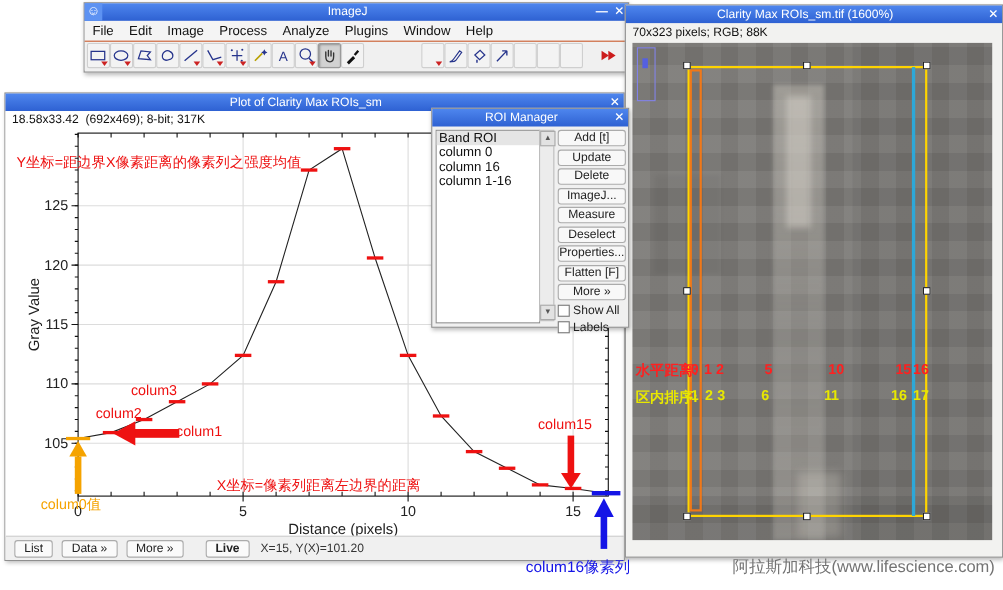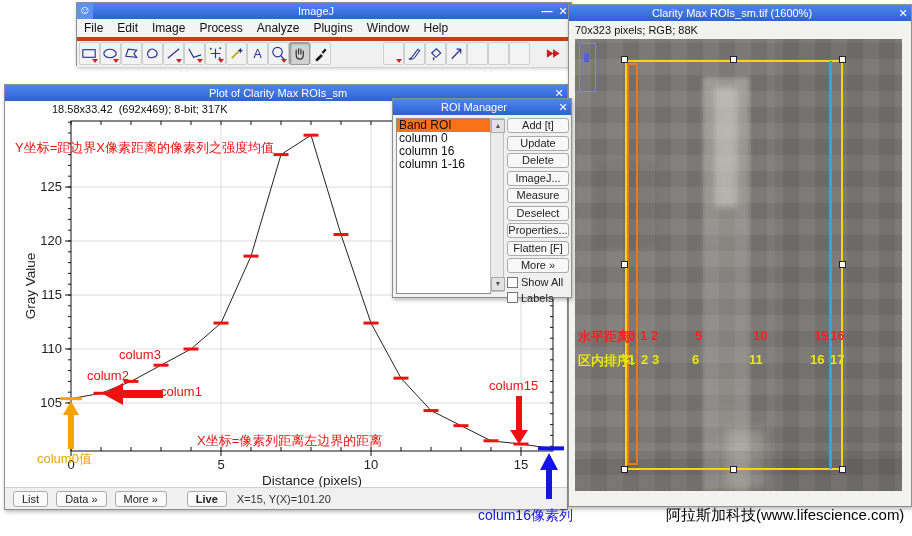--- a/index.html
+++ b/index.html
@@ -5,63 +5,63 @@
   html,body{margin:0;padding:0;background:#fff;}
   #screen{position:relative;width:912px;height:536px;background:#ffffff;overflow:hidden;
           font-family:"Liberation Sans","DejaVu Sans",sans-serif;-webkit-font-smoothing:antialiased;}
   .window{position:absolute;background:#f0f0f0;border:1px solid #8f8f8f;box-shadow:1px 2px 4px rgba(0,0,0,.28);}
   .titlebar{height:16px;background:linear-gradient(#4e86ee,#2e61d2);color:#fff;display:flex;align-items:center;font-size:11px;}
   .titlebar .tb-title{flex:1;text-align:center;white-space:nowrap;overflow:hidden;}
   .tb-btn{width:16px;text-align:center;font-size:11px;font-weight:bold;cursor:default;color:#fff;line-height:16px;}
   .tb-icon{width:16px;height:16px;background:#5d92f2;color:#fff;font-size:12px;line-height:15px;text-align:center;}
   
   #imagej{left:76px;top:2px;width:494px;height:62px;z-index:2;}
-  #menubar{height:18px;display:flex;align-items:center;background:#f4f4f4;border-bottom:4px solid #c2410c;}
+  #menubar{height:18px;display:flex;align-items:center;background:#f4f4f4;border-bottom:1px solid #c2410c;}
   .menu-item{padding:1px 7px;font-size:12px;color:#111;}
   #toolbar{height:26px;position:relative;background:#f0f0f0;}
   .tbtn{position:absolute;top:1px;width:21px;height:23px;background:#f3f3f3;border:1px solid #cfcfcf;box-sizing:border-box;border-radius:2px;}
   .tbtn.pressed{background:#d2d2d2;border-color:#9a9a9a;box-shadow:inset 1px 1px 2px rgba(0,0,0,.3);}
   .tbtn svg{display:block;margin:1px auto;}
   .tbtn.dd::after{content:"";position:absolute;right:1px;bottom:1px;border-left:3px solid transparent;border-right:3px solid transparent;border-top:4px solid #cc2222;}
   .devtxt{font-size:9px;color:#26348c;text-align:center;line-height:20px;font-weight:bold;margin-left:24px;}
   
   #plotwin{left:4px;top:84px;width:562px;height:424px;background:#fff;z-index:3;}
-  #plot-info{position:absolute;left:6px;top:18px;font-size:11px;color:#111;white-space:pre;margin-left:41px;}
+  #plot-info{position:absolute;left:6px;top:18px;font-size:11px;color:#111;white-space:pre;}
   #plot-svg{position:absolute;left:0;top:32px;}
   .annot{position:absolute;font-size:13px;white-space:nowrap;z-index:5;}
   .red{color:#ee1111;} .orange{color:#f5a300;} .blue{color:#1414e6;}
   #plot-bottombar{position:absolute;left:0;bottom:0;width:100%;height:21px;background:#f0f0f0;border-top:1px solid #cfcfcf;display:flex;align-items:center;}
   .pbtn{font-size:11px;color:#222;background:#fafafa;border:1px solid #ababab;border-radius:3px;padding:1px 8px;margin-left:8px;}
   .pbtn.live{font-weight:bold;margin-left:20px;}
   #plot-status{font-size:11px;color:#333;margin-left:10px;}
   
   .shaft{position:absolute;}
   .tri{position:absolute;width:0;height:0;}
   
   #roiwin{left:392px;top:98px;width:178px;height:198px;z-index:6;}
   #roi-list{position:absolute;left:3px;top:19px;width:93px;height:174px;background:#fff;border:1px solid #8f8f8f;font-size:12px;}
   .roi-row{padding:0 2px;height:13px;line-height:13px;color:#111;white-space:nowrap;}
-  .roi-row.sel{background:#f97316;}
+  .roi-row.sel{background:#e5e5e5;}
   #roi-scroll{position:absolute;left:97px;top:19px;width:14px;height:174px;background:#ececec;border:1px solid #bdbdbd;box-sizing:border-box;}
   .sc-btn{position:absolute;left:0;width:12px;height:12px;background:#e2e2e2;border:1px solid #aaa;font-size:7px;line-height:11px;text-align:center;color:#555;}
   #roi-buttons{position:absolute;left:114px;top:19px;width:62px;}
   .roibtn{height:13px;font-size:11px;color:#222;background:#f8f8f8;border:1px solid #ababab;border-radius:3px;text-align:center;line-height:13px;margin-bottom:2.5px;}
   .roicheck{height:13px;display:flex;align-items:center;font-size:11px;color:#222;margin-bottom:2.5px;}
   .cbox{width:9px;height:9px;background:#fff;border:1px solid #777;margin-right:3px;flex:0 0 auto;}
   
   #imgwin{left:568px;top:4px;width:342px;height:501px;background:#f2f2f0;z-index:4;}
   #img-info{position:absolute;left:6px;top:19px;font-size:11px;color:#111;text-align:right;}
   #img-canvas{position:absolute;left:6px;top:34px;width:327px;height:452px;background:#7b7976;overflow:hidden;
     background-image:repeating-linear-gradient(0deg,rgba(255,255,255,.035) 0 16px,rgba(0,0,0,.045) 16px 32px),
                      repeating-linear-gradient(90deg,rgba(255,255,255,.04) 0 16px,rgba(0,0,0,.035) 16px 32px);}
   .patch{position:absolute;}
   .handle{position:absolute;width:7px;height:7px;background:#fff;border:1px solid #222;box-sizing:border-box;z-index:3;}
   .numrow{position:absolute;font-size:13px;font-weight:bold;white-space:nowrap;z-index:4;}
   .numrow span{position:absolute;top:0;}
-  #watermark{position:absolute;left:666px;top:506px;font-size:15px;color:#000000;z-index:7;white-space:nowrap;}
+  #watermark{position:absolute;left:666px;top:506px;font-size:15px;color:#737373;z-index:7;white-space:nowrap;}
   #colum16-label{position:absolute;left:478px;top:507px;font-size:14px;z-index:7;}
 </style>
 </head>
 <body>
 
 <div id="screen">
 
   <div class="window" id="imagej">
     <div class="titlebar">
       <span class="tb-icon">☺</span>

